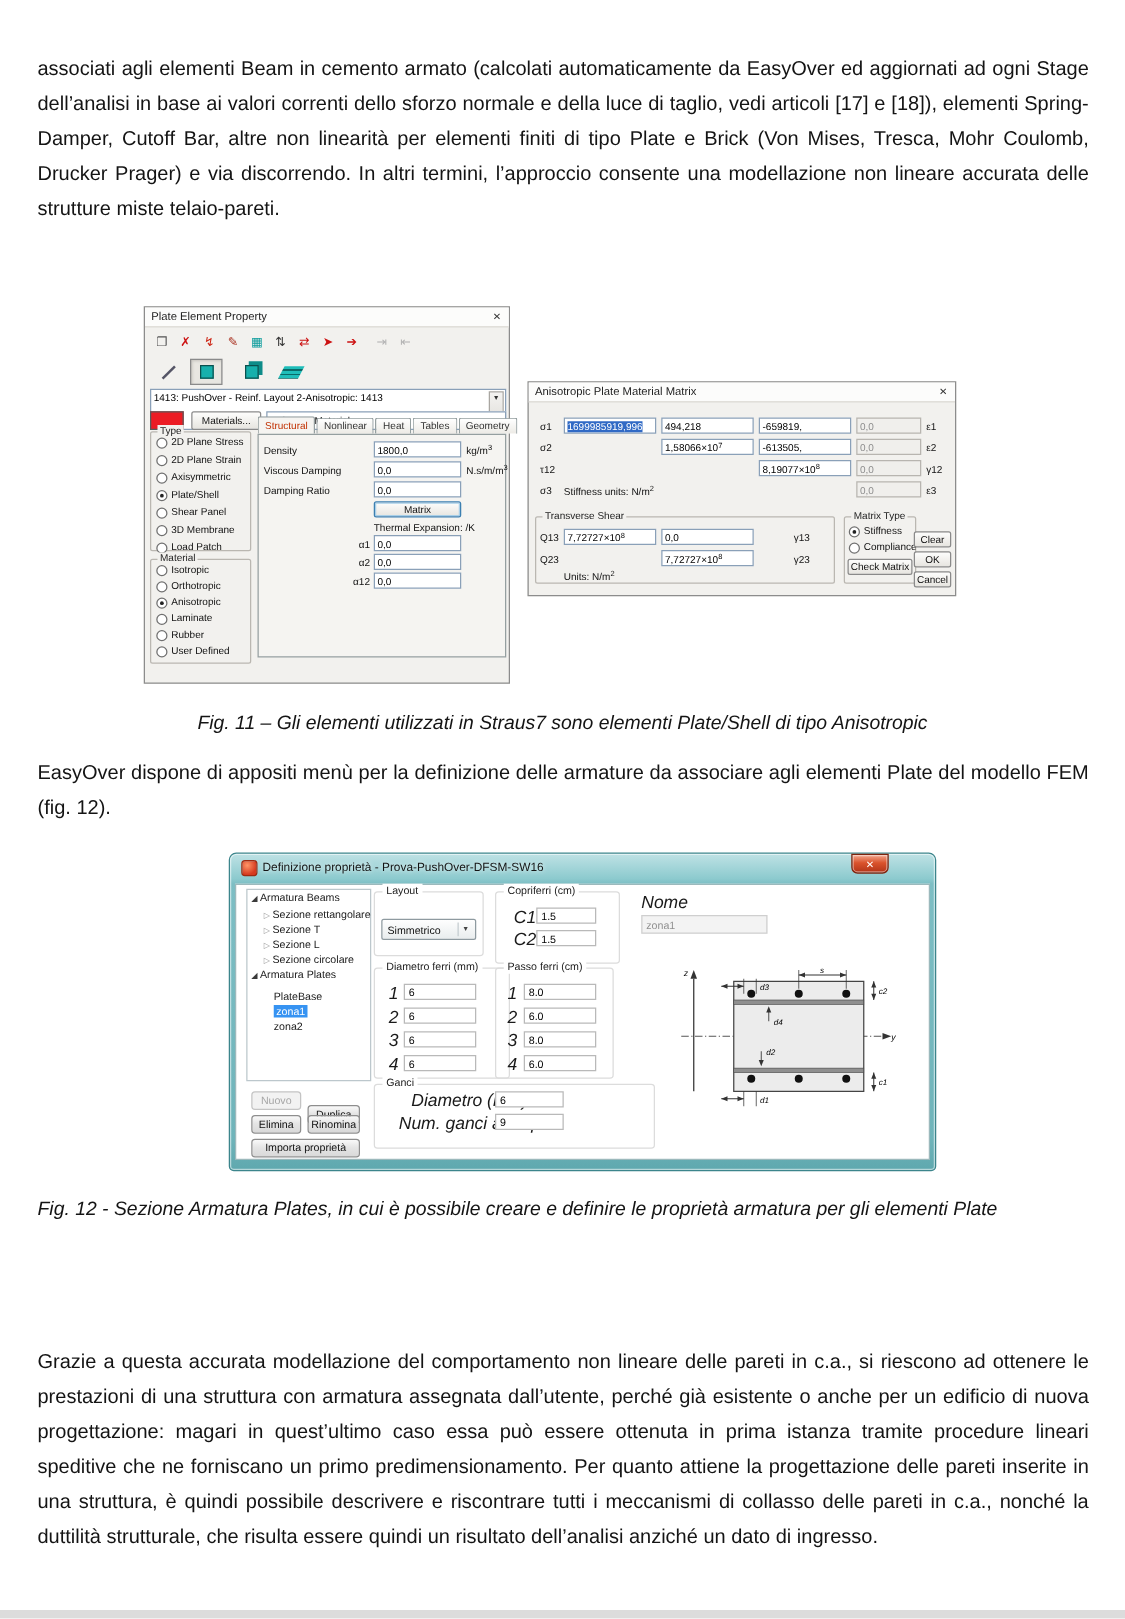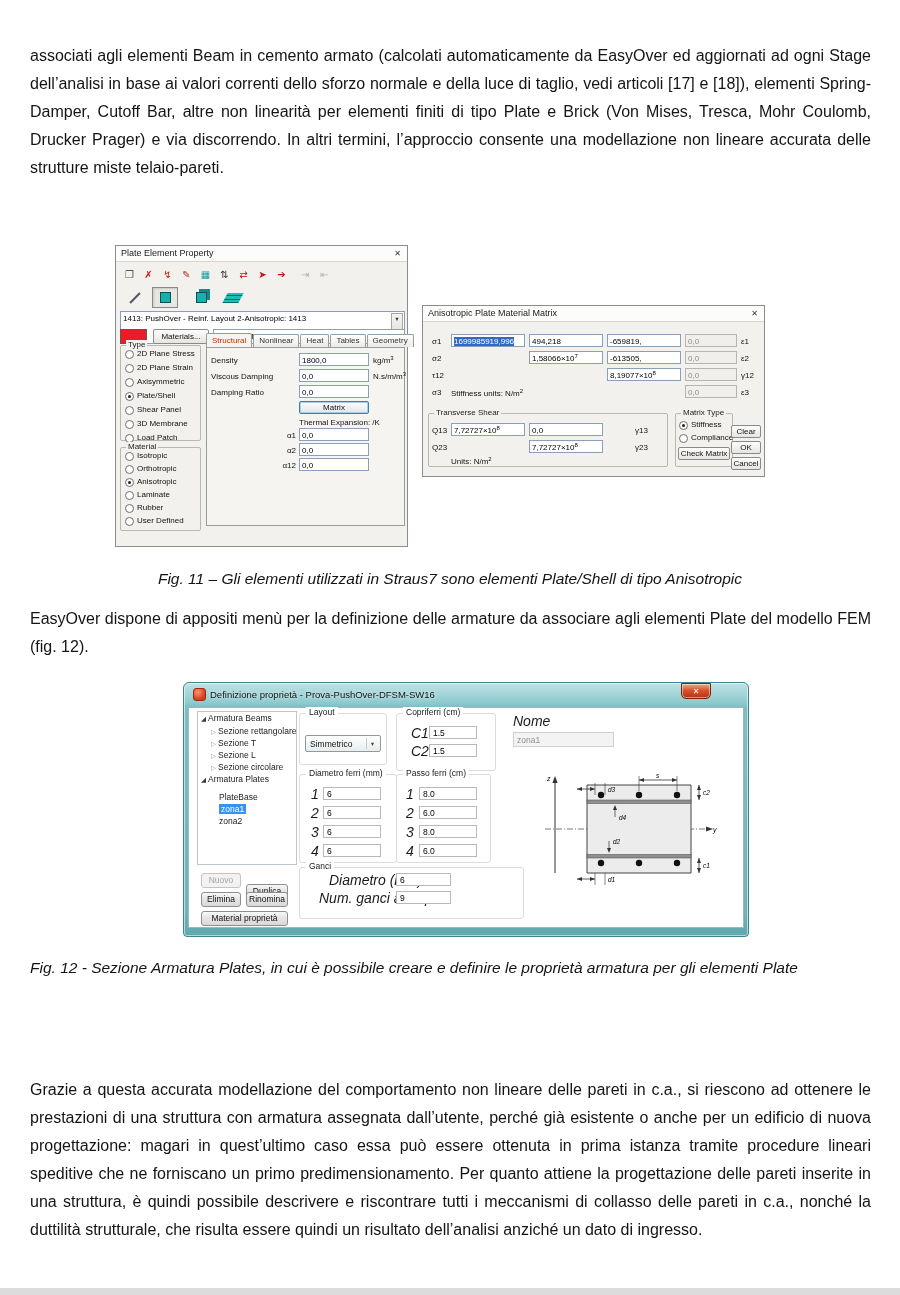--- a/index.html
+++ b/index.html
@@ -304,42 +304,42 @@
     <div class="titem" style="left:27px;top:79px;"><span class="tw light">▷</span><span class="tt">Sezione circolare</span></div>
     <div class="titem" style="left:17px;top:91px;"><span class="tw">◢</span><span class="tt">Armatura Plates</span></div>
     <div class="titem" style="left:35px;top:109px;"><span class="tt">PlateBase</span></div>
     <div class="titem sel" style="left:35px;top:121px;"><span class="tt">zona1</span></div>
     <div class="titem" style="left:35px;top:133px;"><span class="tt">zona2</span></div>
 
     <div class="w7-btn dis" style="left:17px;top:190px;width:40px;height:15px;line-height:13px;">Nuovo</div>
     <div class="w7-btn" style="left:62px;top:201px;width:42px;height:15px;line-height:13px;">Duplica</div>
     <div class="w7-btn" style="left:17px;top:209px;width:40px;height:15px;line-height:13px;">Elimina</div>
     <div class="w7-btn" style="left:62px;top:209px;width:42px;height:15px;line-height:13px;">Rinomina</div>
-    <div class="w7-btn" style="left:17px;top:228px;width:87px;height:15px;line-height:13px;">Material proprietà</div>
+    <div class="w7-btn" style="left:17px;top:228px;width:87px;height:15px;line-height:13px;">Importa proprietà</div>
 
     <div class="w7-gb" style="left:115px;top:30px;width:88px;height:52px;">
       <span class="gl">Layout</span>
     </div>
     <div class="combo" style="left:121px;top:52px;width:76px;height:17px;">
       <span>Simmetrico</span>
       <span class="car">▼</span>
     </div>
 
     <div class="w7-gb" style="left:212px;top:30px;width:100px;height:58px;">
       <span class="gl">Copriferri (cm)</span>
     </div>
     <span class="w7-lbl" style="left:227px;top:45px;">C1</span>
     <div class="w7-box" style="left:245px;top:43px;width:48px;height:13px;"><span>1.5</span></div>
     <span class="w7-lbl" style="left:227px;top:63px;">C2</span>
     <div class="w7-box" style="left:245px;top:61px;width:48px;height:13px;"><span>1.5</span></div>
 
     <span class="w7-lbl" style="left:329px;top:33px;">Nome</span>
     <div class="w7-box dis" style="left:329px;top:49px;width:101px;height:15px;line-height:12px;"><span>zona1</span></div>
 
-    <div class="w7-gb" style="left:115px;top:91px;width:98px;height:89px;">
+    <div class="w7-gb" style="left:115px;top:91px;width:109px;height:89px;">
       <span class="gl">Diametro ferri (mm)</span>
     </div>
     <span class="w7-lbl" style="left:127px;top:106px;">1</span>
     <div class="w7-box" style="left:139px;top:104px;width:58px;height:13px;"><span>6</span></div>
     <span class="w7-lbl" style="left:127px;top:125px;">2</span>
     <div class="w7-box" style="left:139px;top:123px;width:58px;height:13px;"><span>6</span></div>
     <span class="w7-lbl" style="left:127px;top:144px;">3</span>
     <div class="w7-box" style="left:139px;top:142px;width:58px;height:13px;"><span>6</span></div>
     <span class="w7-lbl" style="left:127px;top:163px;">4</span>
     <div class="w7-box" style="left:139px;top:161px;width:58px;height:13px;"><span>6</span></div>

